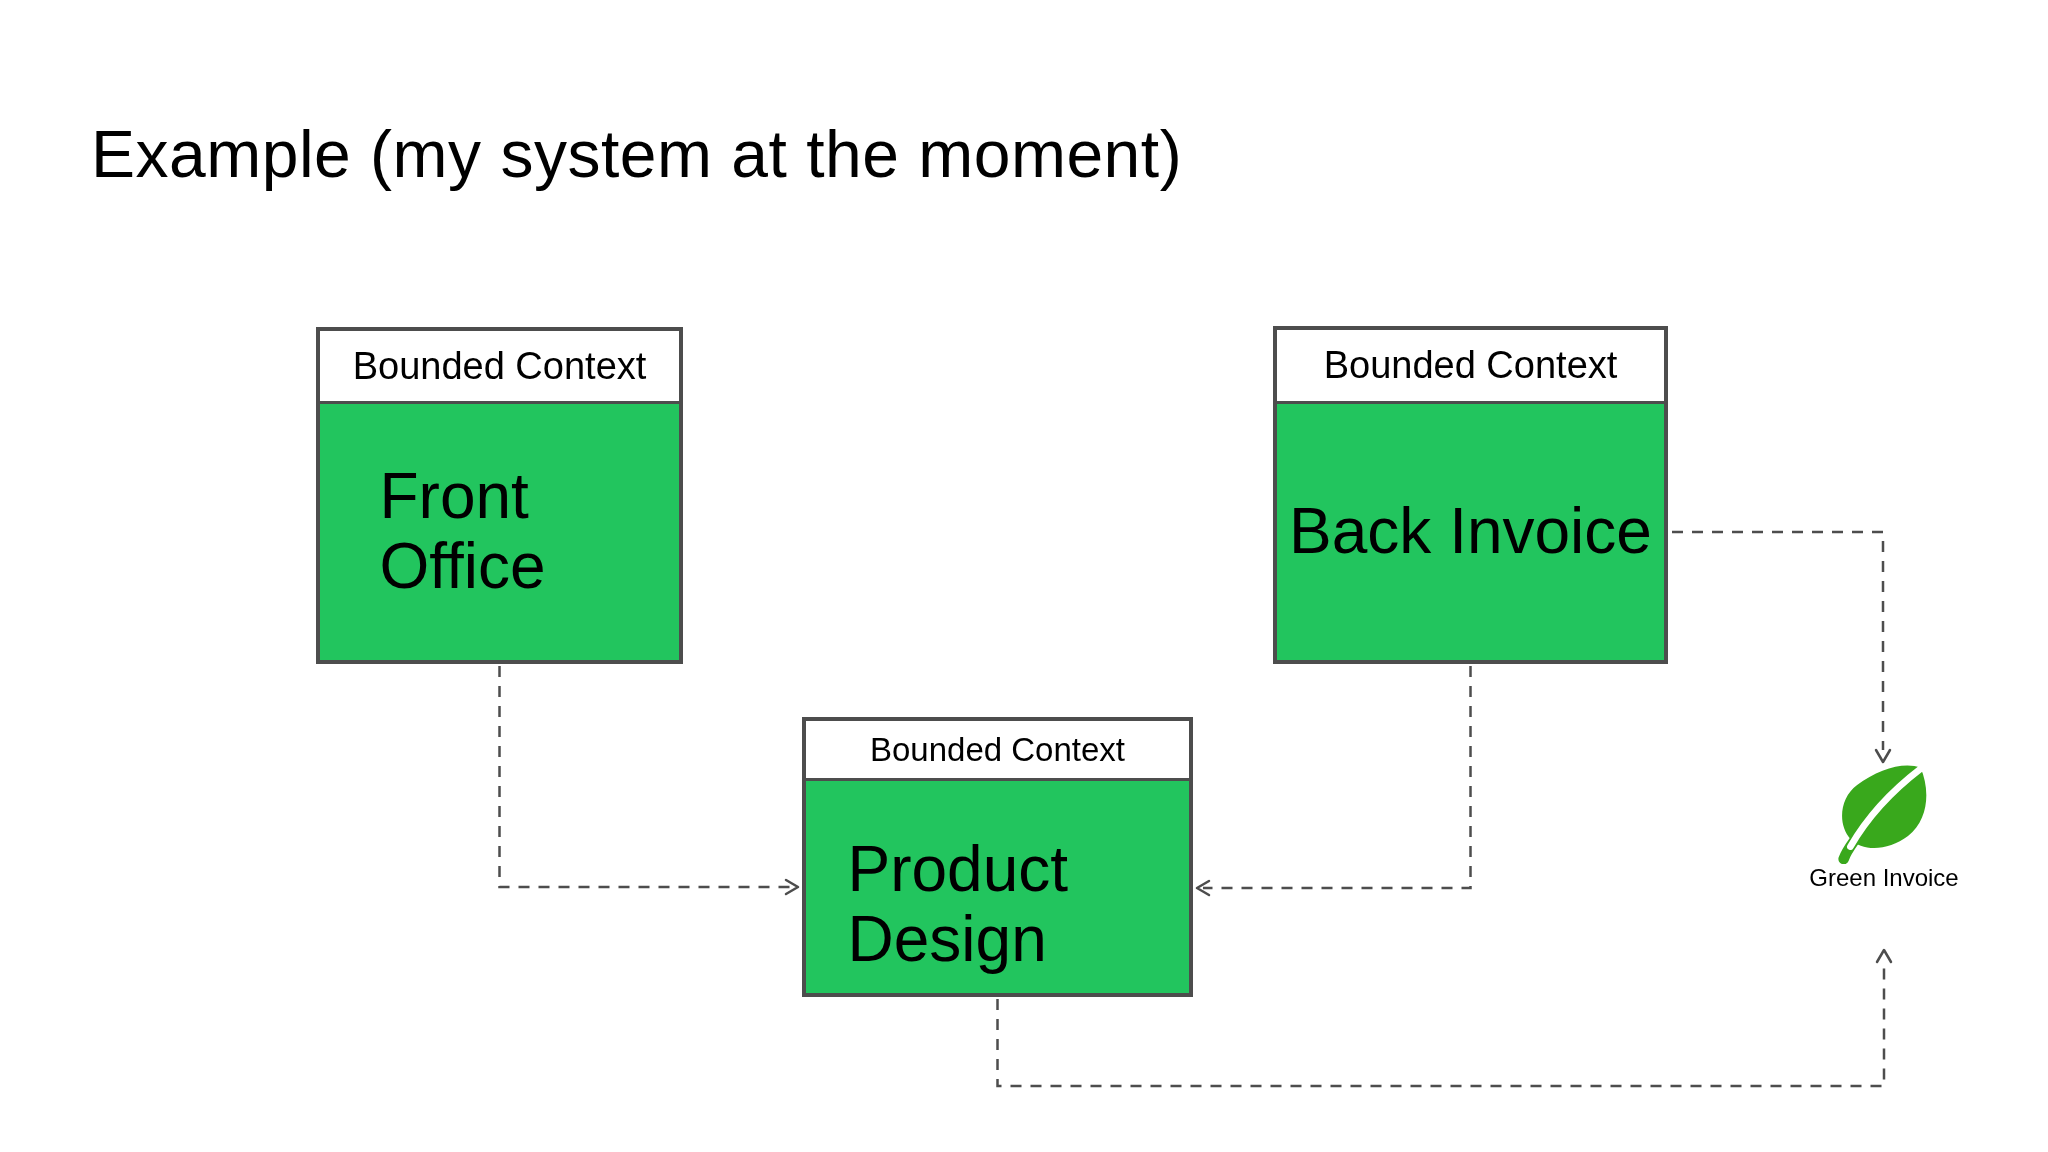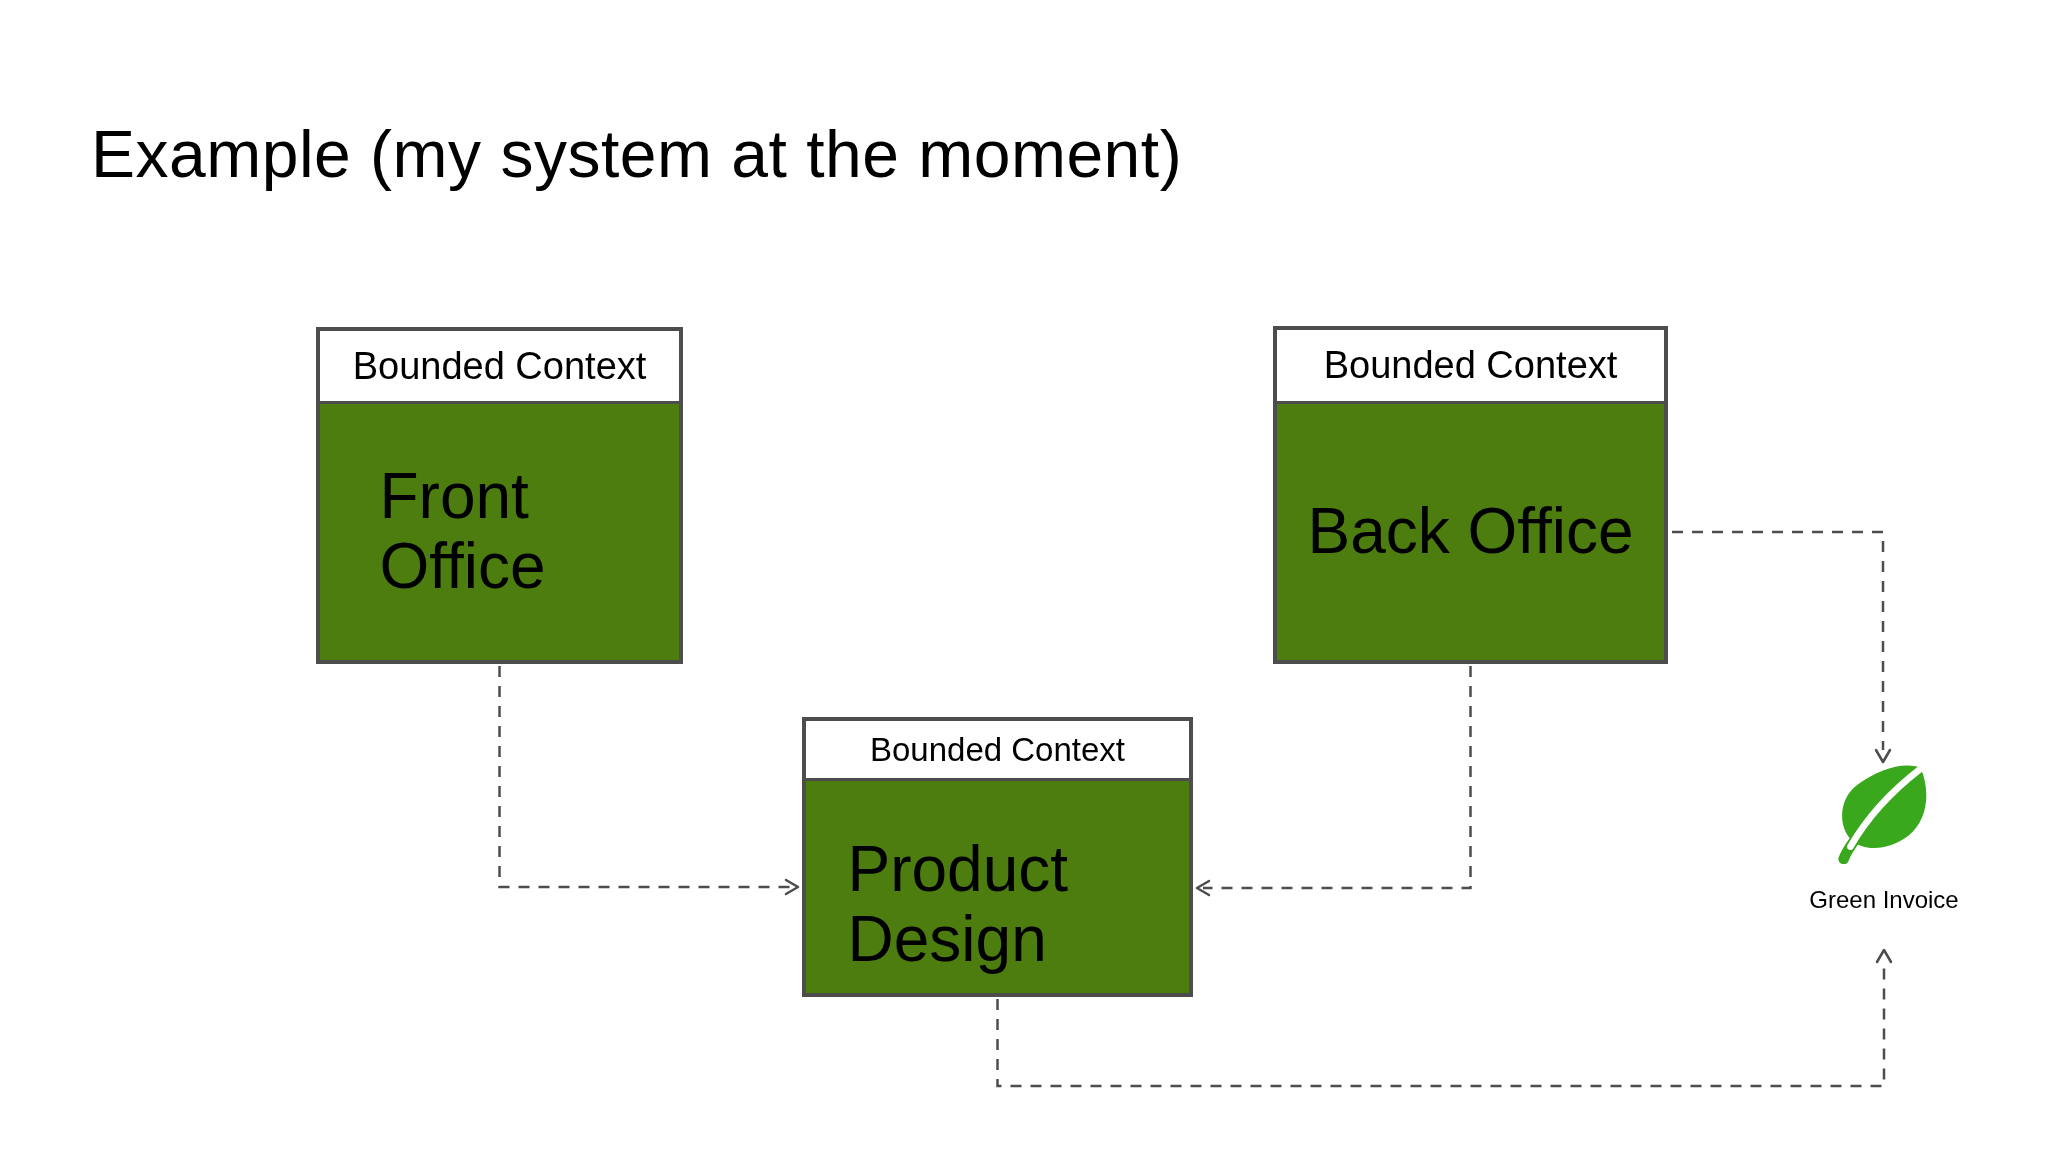--- a/index.html
+++ b/index.html
@@ -22,21 +22,21 @@
     font-weight: 400;
     line-height: 1;
     white-space: nowrap;
     letter-spacing: 0.5px;
     text-align: right;
   }
 
   .bc-box {
     position: absolute;
     border: 4px solid #4d4d4d;
-    background: #4d7c0f;
+    background: #22c55e;
     display: flex;
     flex-direction: column;
   }
   .bc-header {
     background: #ffffff;
     border-bottom: 3px solid #4d4d4d;
     display: flex;
     align-items: center;
     justify-content: center;
     font-size: 38px;
@@ -89,21 +89,20 @@
     position: absolute;
     left: 1784px;
     top: 760px;
     width: 200px;
     display: flex;
     flex-direction: column;
     align-items: center;
   }
   .leaf-svg { width: 96px; height: 104px; display: block; }
   .gi-label {
-    margin-top: 22px;
     font-size: 24px;
     text-align: center;
     white-space: nowrap;
   }
 </style>
 </head>
 <body>
 
 <div class="slide-title">Example (my system at the moment)</div>
 
@@ -114,21 +113,21 @@
   <div class="bc-body">
     <span class="bc-body-text">Front Office</span>
   </div>
 </div>
 
 <div class="bc-box" id="box-back">
   <div class="bc-header">
     <span>Bounded Context</span>
   </div>
   <div class="bc-body">
-    <span class="bc-body-text">Back Office</span>
+    <span class="bc-body-text">Back Invoice</span>
   </div>
 </div>
 
 <div class="bc-box" id="box-product">
   <div class="bc-header">
     <span>Bounded Context</span>
   </div>
   <div class="bc-body">
     <span class="bc-body-text">Product Design</span>
   </div>

